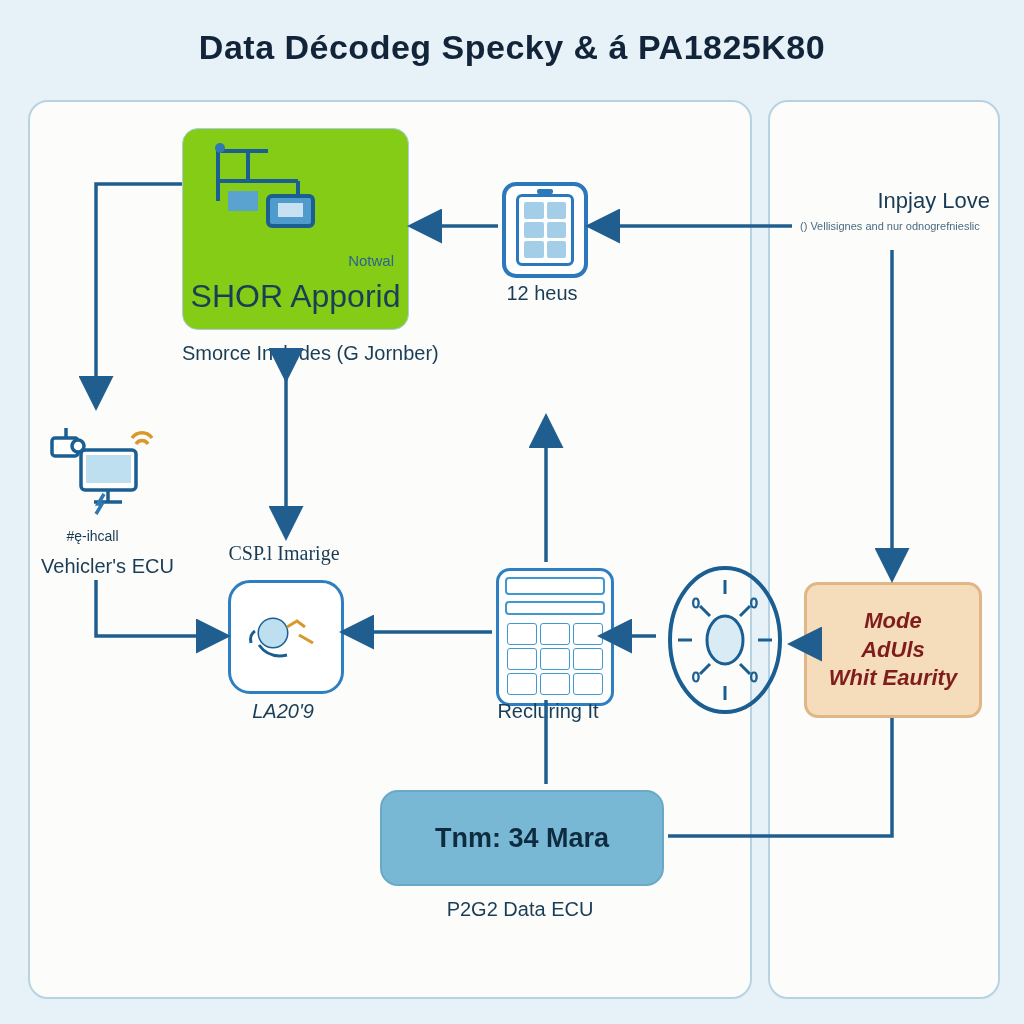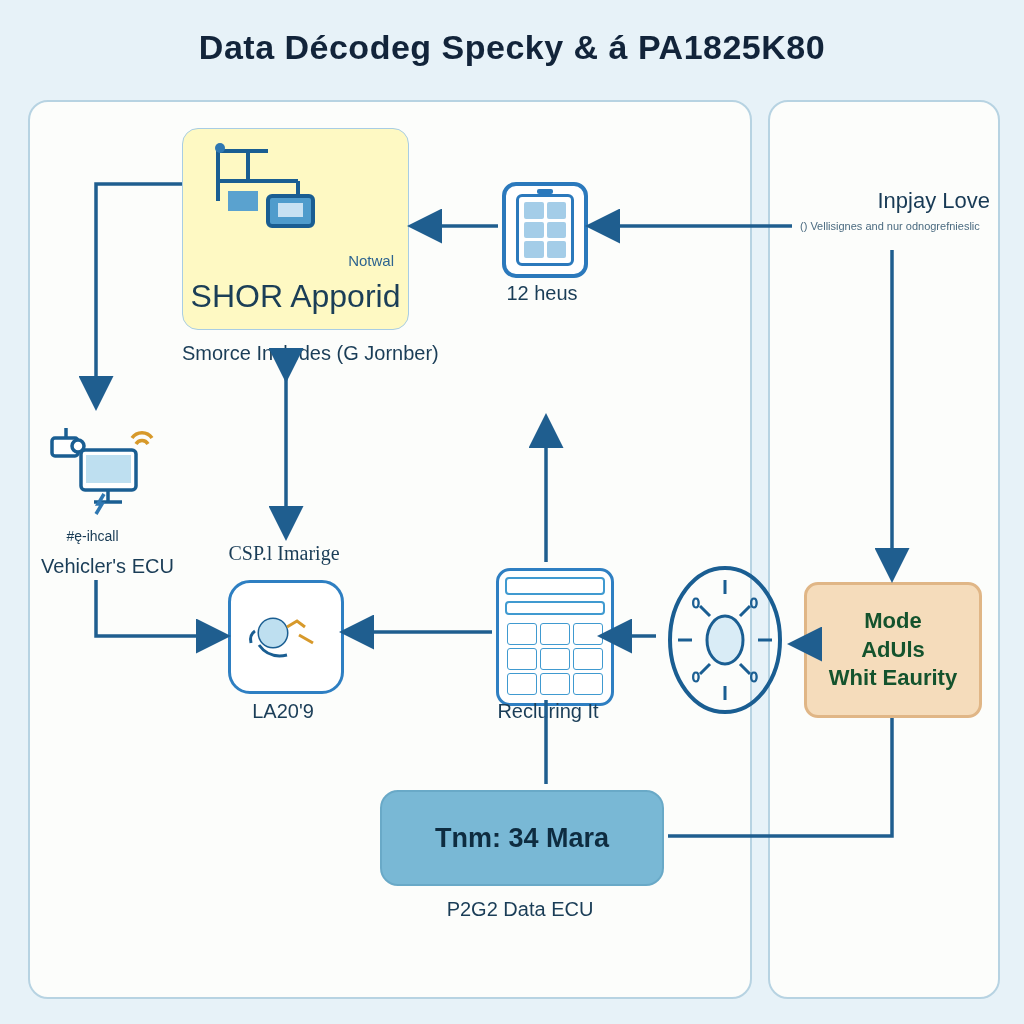--- a/index.html
+++ b/index.html
@@ -39,21 +39,21 @@
     white-space: pre;
   }
   .node-label.small { font-size: 14px; }
   .node-label.tiny { font-size: 11px; color: #4b6b80; }
 
   
   .shor-box {
     position: absolute;
     left: 182px; top: 128px;
     width: 225px; height: 200px;
-    background: #fef9c3;
+    background: #84cc16;
     border: 1px solid #a8cde4;
     border-radius: 16px;
   }
   .shor-icon {
     position: absolute; left: 25px; top: 12px; width: 130px; height: 100px;
   }
   .shor-notwal {
     position: absolute; right: 14px; bottom: 60px;
     font-size: 15px; color: #2e6490;
   }
@@ -122,22 +122,23 @@
 
   
   .mode-box {
     position: absolute; left: 804px; top: 582px;
     width: 172px; height: 130px;
     background: #f5dcbb;
     border: 3px solid #e0b686;
     border-radius: 14px;
     display: flex; align-items: center; justify-content: center;
     text-align: center;
-    font-size: 22px; font-weight: 600; color: #14532d;
+    font-size: 22px; font-weight: 600; color: #7f1d1d;
     line-height: 1.3;
+    font-style: italic;
   }
 
   
   .trim-box {
     position: absolute; left: 380px; top: 790px;
     width: 280px; height: 92px;
     background: #79b8d5;
     border: 2px solid #69a9c7;
     border-radius: 18px;
     display: flex; align-items: center; justify-content: center;
@@ -221,21 +222,21 @@
     <g stroke="#1a5e92" stroke-width="3" fill="none">
       <circle cx="32" cy="36" r="14"></circle>
       <path d="M32 22 a14 14 0 0 1 0 28 a14 14 0 0 1 0 -28" fill="#bedff0" stroke="none"></path>
       <path d="M18 48 q10 14 28 10"></path>
       <path d="M46 30 l10 -6 l8 6" stroke="#d7992a"></path>
       <path d="M58 38 l14 8" stroke="#d7992a"></path>
       <path d="M14 34 q-6 4 -4 12"></path>
     </g>
   </svg>
 </div>
-<div class="node-label" style="left:228px; top:700px; width:110px;">LA20'9</div>
+<div class="node-label" style="left:228px; top:700px; width:110px;font-style:italic;">LA20'9</div>
 
 <div class="reclur-box">
   <div class="reclur-strip"></div>
   <div class="reclur-strip" style="flex-basis:10px"></div>
   <div class="reclur-keypad">
     <div class="reclur-key"></div>
       <div class="reclur-key"></div>
       <div class="reclur-key"></div>
     <div class="reclur-key"></div>
       <div class="reclur-key"></div>

